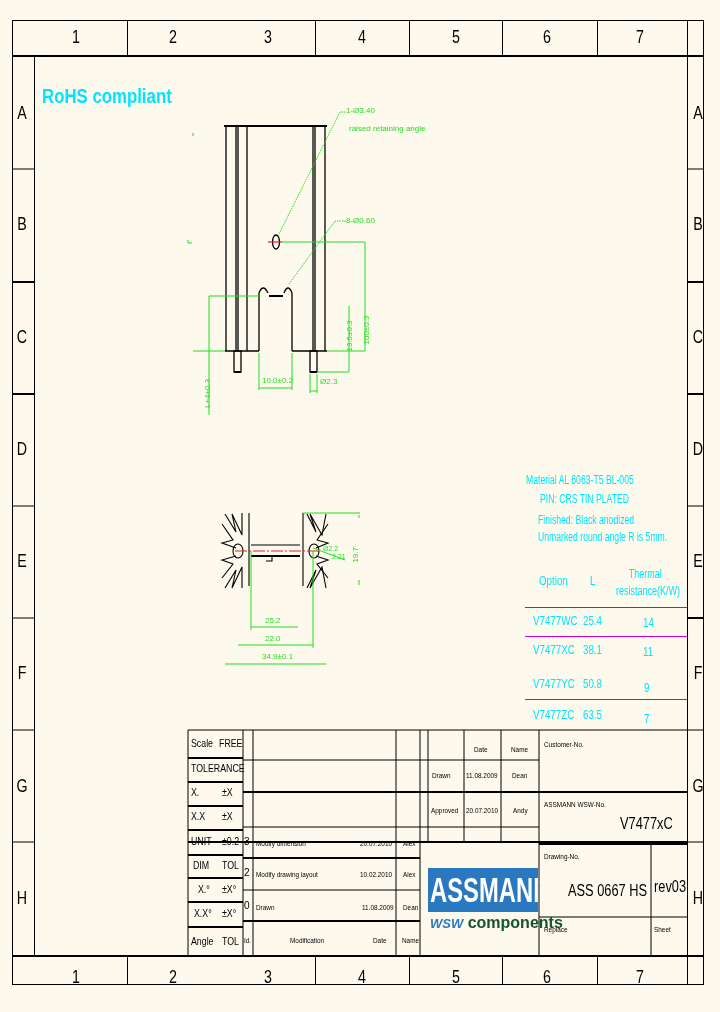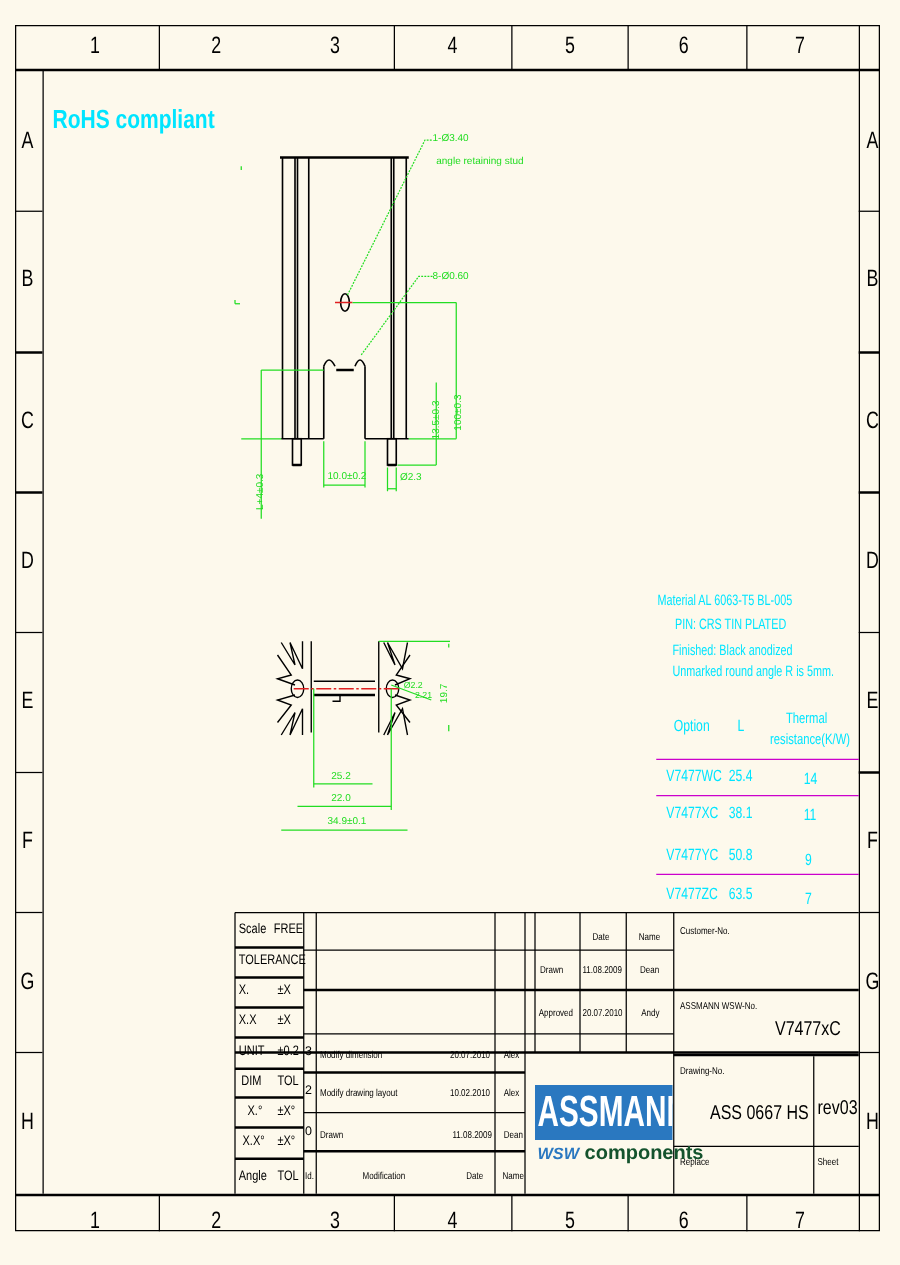--- a/index.html
+++ b/index.html
@@ -141,21 +141,21 @@
     <line x1="317" y1="374" x2="317" y2="393"></line>
     <line x1="310" y1="391" x2="317" y2="391"></line>
     <polyline points="278,236 340,112 346,112" stroke-dasharray="1.5,1"></polyline>
     <polyline points="289,284 335,221 346,221" stroke-dasharray="1.5,1"></polyline>
     <line x1="193" y1="133" x2="193" y2="136"></line>
     <line x1="188" y1="240" x2="188" y2="243"></line>
     <line x1="188" y1="243" x2="192" y2="243"></line>
   </g>
 </svg>
 <div class="abs green" style="left:346px;top:106px;font-size:8px;">1-Ø3.40</div>
-<div class="abs green" style="left:349px;top:124px;font-size:8px;">angle retaining stud</div>
+<div class="abs green" style="left:349px;top:124px;font-size:8px;">raised retaining angle</div>
 <div class="abs green" style="left:346px;top:216px;font-size:8px;">8-Ø0.60</div>
 <div class="abs green" style="left:262px;top:376px;font-size:8px;">10.0±0.2</div>
 <div class="abs green" style="left:320px;top:377px;font-size:8px;">Ø2.3</div>
 <div class="abs green" style="left:336px;top:310px;font-size:8px;transform:rotate(-90deg);transform-origin:center;width:60px;">100±0.3</div>
 <div class="abs green" style="left:324px;top:322px;font-size:8px;transform:rotate(-90deg);transform-origin:center;width:50px;">13.5±0.3</div>
 <div class="abs green" style="left:180px;top:376px;font-size:8px;transform:rotate(-90deg);transform-origin:center;width:55px;">L+4±0.3</div>
 
 <svg width="720" height="1012">
   <g stroke="#000" stroke-width="1.1" fill="none">
 

